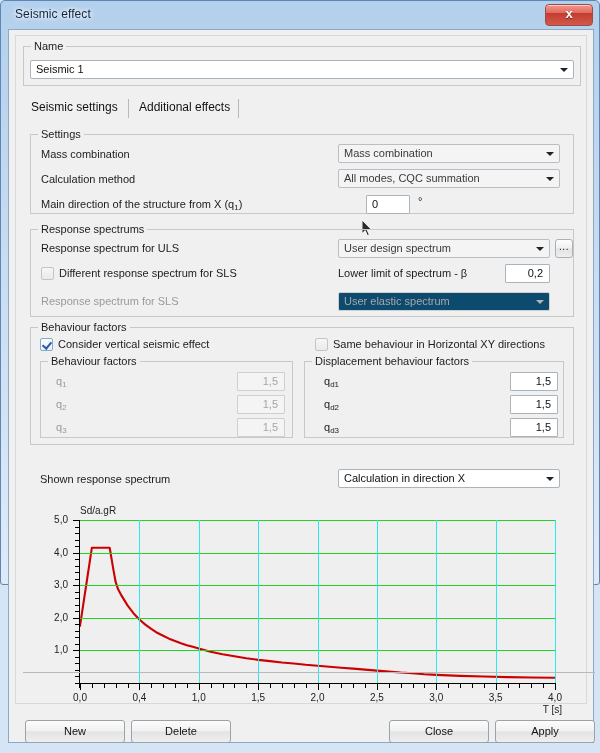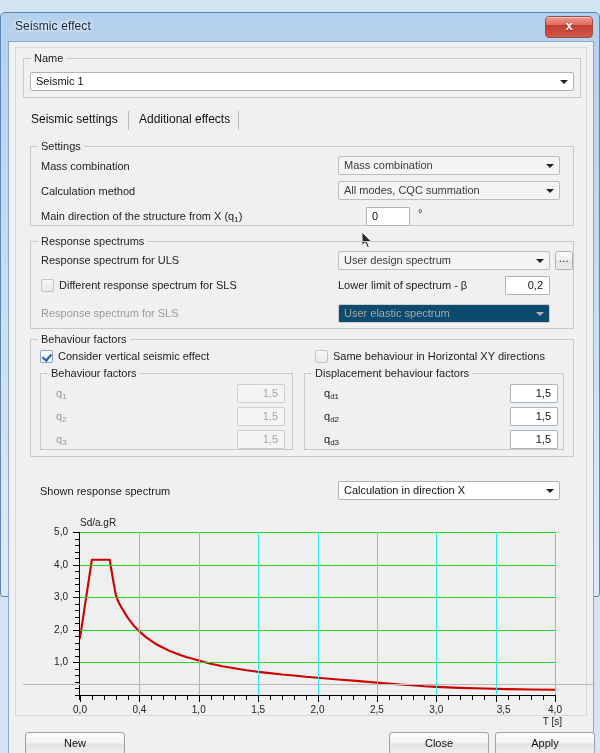--- a/index.html
+++ b/index.html
@@ -3,21 +3,21 @@
 <meta charset="utf-8">
 <style>
   html,body{margin:0;padding:0;}
   body{
     width:600px;height:753px;overflow:hidden;
     font-family:"Liberation Sans","DejaVu Sans",sans-serif;
     font-size:11px;color:#000;
     background:#d6e5f5;
   }
   .window{
-    position:absolute;left:0;top:12px;width:600px;height:585px;
+    position:absolute;left:0;top:0;width:600px;height:585px;
     box-sizing:border-box;
     background:linear-gradient(180deg,#b3d0ec 0%,#c9dcf0 45%,#dfeaf7 100%);
     border:1px solid #5b86b5;
     border-radius:5px 5px 3px 3px;
     padding:16px;
   }
   
   .titlebar{
     position:absolute;left:0;top:0;width:600px;height:28px;
   }
@@ -376,26 +376,27 @@
             <div class="xlab" style="left: 149.75px;">1,0</div>
             <div class="tickXmaj" style="left: 224.125px;"></div>
             <div class="xlab" style="left: 209.125px;">1,5</div>
             <div class="tickXmaj" style="left: 283.5px;"></div>
             <div class="xlab" style="left: 268.5px;">2,0</div>
             <div class="tickXmaj" style="left: 342.875px;"></div>
             <div class="xlab" style="left: 327.875px;">2,5</div>
             <div class="tickXmaj" style="left: 402.25px;"></div>
             <div class="xlab" style="left: 387.25px;">3,0</div>
             <div class="tickXmaj" style="left: 461.625px;"></div>
-            <div class="xlab" style="left: 446.625px; text-align: right;">3,5</div>
+            <div class="xlab" style="left: 446.625px;">3,5</div>
             <div class="tickXmaj" style="left: 521px;"></div>
             <div class="xlab" style="left: 506px;">4,0</div>
           </div>
       </div>
 
       <div class="sep" style="top:636px;"></div>
     </div>
 
     <div class="btn" style="left:16px;top:690px;width:100px;">New</div>
+    <div class="btn" style="left:122px;top:690px;width:100px;">Delete</div>
     <div class="btn" style="left:380px;top:690px;width:100px;">Close</div>
     <div class="btn" style="left:486px;top:690px;width:100px;">Apply</div>
   </div>
 </div>
 
 </body></html>

